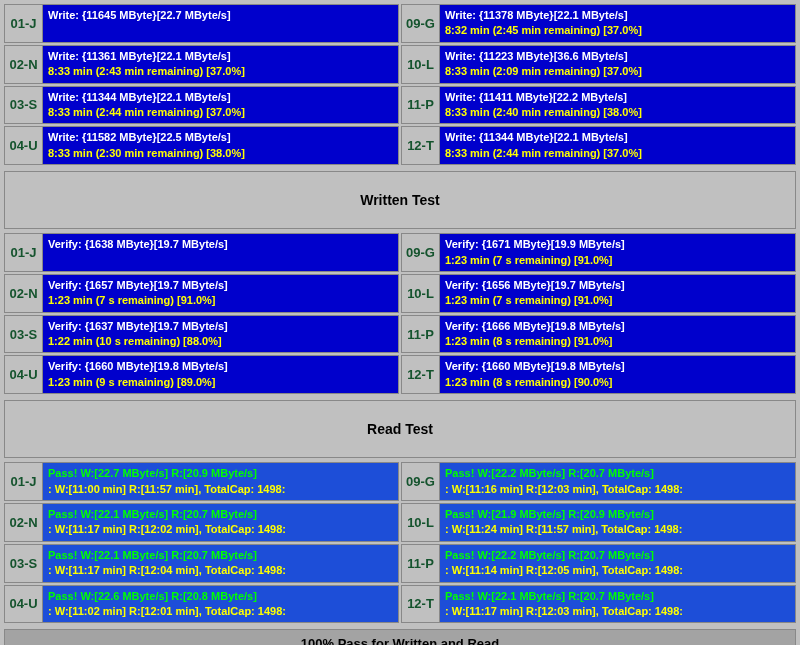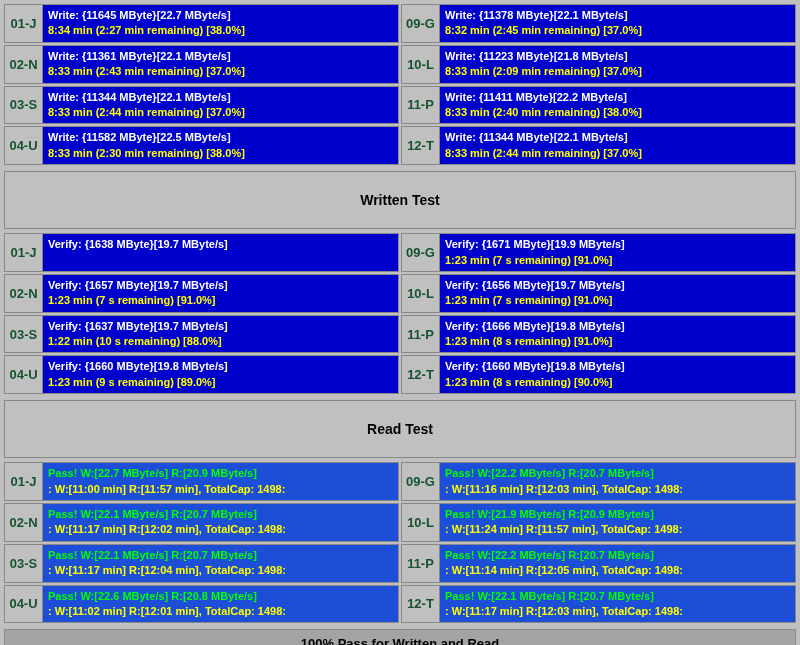--- a/index.html
+++ b/index.html
@@ -88,21 +88,20 @@
 <body>
 
 <div class="main-container">
 
   <div class="section">
     <div class="row-grid">
       <div class="drive-cell">
         <div class="drive-label">01-J</div>
         <div class="drive-info">
           <div class="line1">Write: {11645 MByte}[22.7 MByte/s]</div>
-          <div class="line2">8:34 min (2:27 min remaining)  [38.0%]</div>
         </div>
       </div>
       <div class="drive-cell">
         <div class="drive-label">09-G</div>
         <div class="drive-info">
           <div class="line1">Write: {11378 MByte}[22.1 MByte/s]</div>
           <div class="line2">8:32 min (2:45 min remaining)  [37.0%]</div>
         </div>
       </div>
     </div>
@@ -110,21 +109,21 @@
       <div class="drive-cell">
         <div class="drive-label">02-N</div>
         <div class="drive-info">
           <div class="line1">Write: {11361 MByte}[22.1 MByte/s]</div>
           <div class="line2">8:33 min (2:43 min remaining)  [37.0%]</div>
         </div>
       </div>
       <div class="drive-cell">
         <div class="drive-label">10-L</div>
         <div class="drive-info">
-          <div class="line1">Write: {11223 MByte}[21.8 MByte/s]</div>
+          <div class="line1">Write: {11223 MByte}[36.6 MByte/s]</div>
           <div class="line2">8:33 min (2:09 min remaining)  [37.0%]</div>
         </div>
       </div>
     </div>
     <div class="row-grid">
       <div class="drive-cell">
         <div class="drive-label">03-S</div>
         <div class="drive-info">
           <div class="line1">Write: {11344 MByte}[22.1 MByte/s]</div>
           <div class="line2">8:33 min (2:44 min remaining)  [37.0%]</div>

